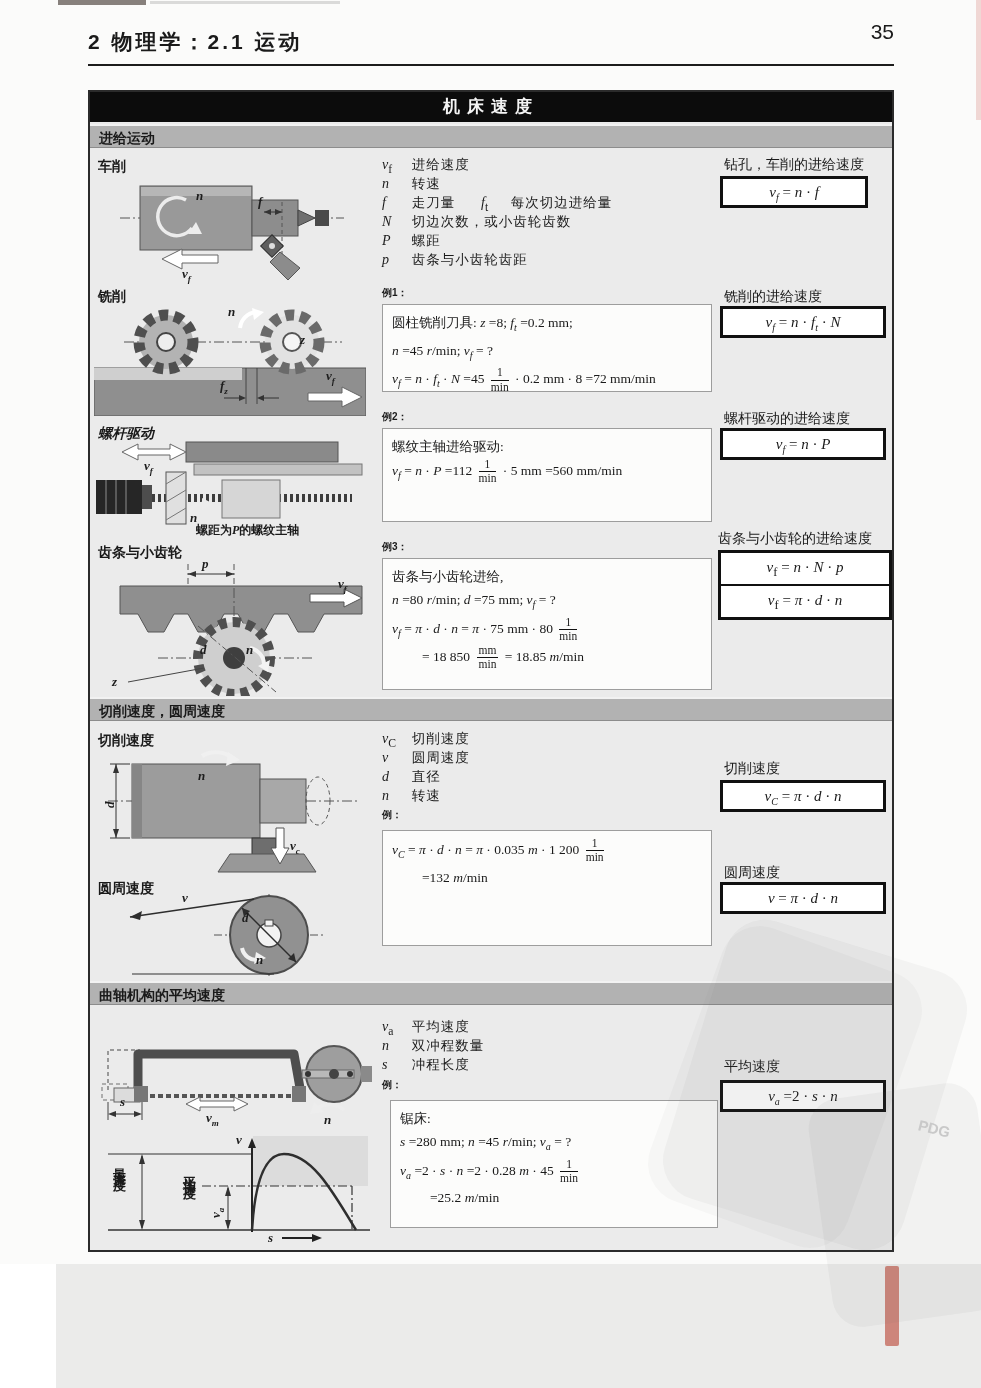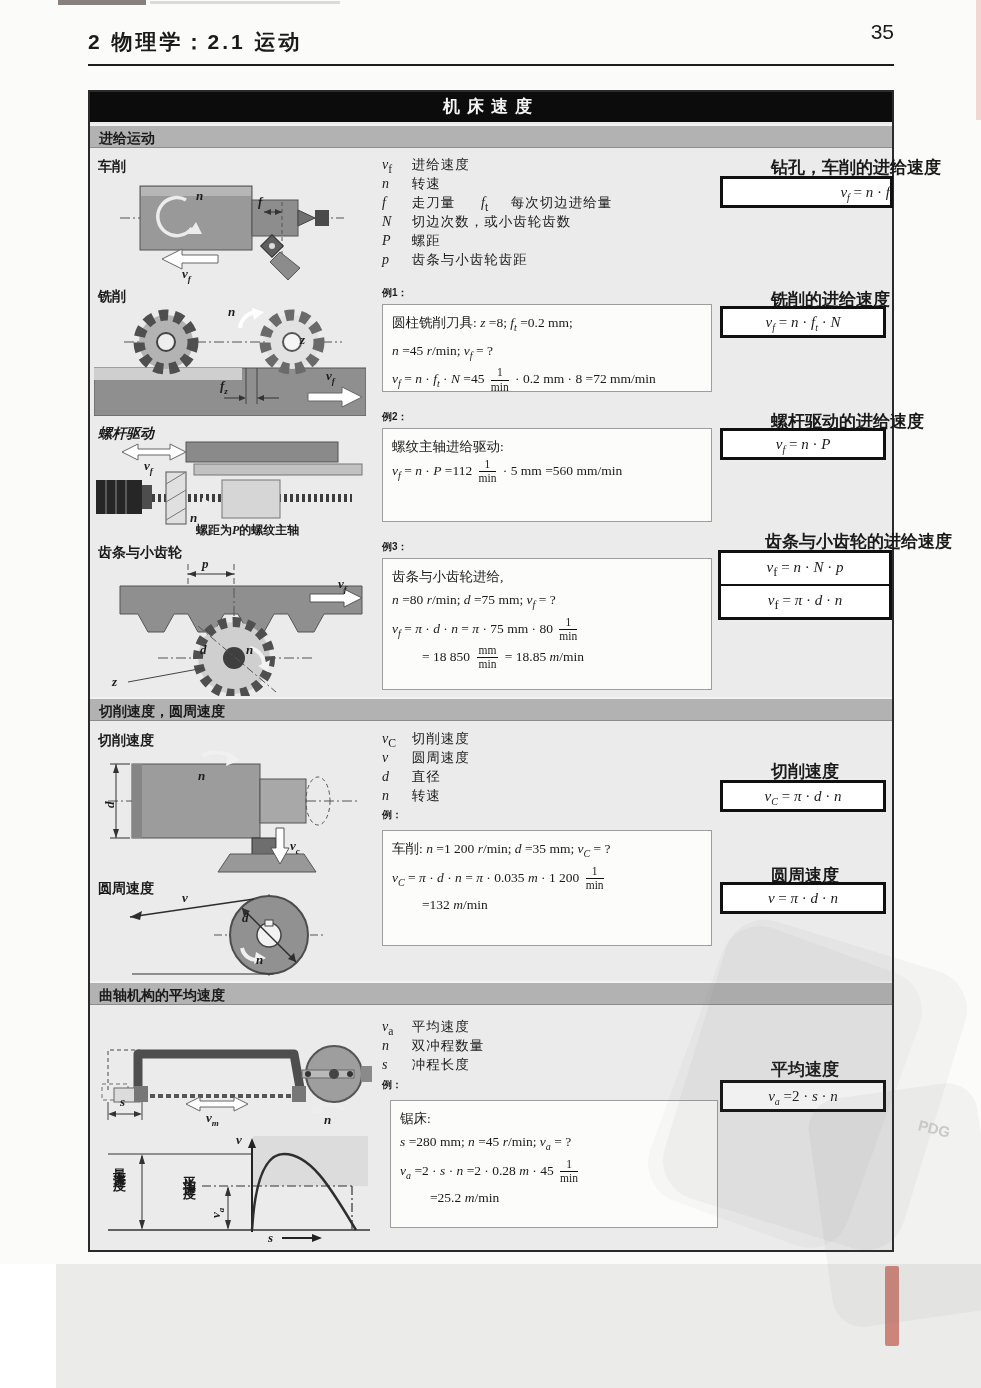--- a/index.html
+++ b/index.html
@@ -27,21 +27,21 @@
   
   .ebox{background:#fcfcfb;border:1px solid #9d9d9d;box-sizing:border-box;padding:6px 9px;}
   .ln{font-size:13.5px;line-height:23px;font-family:"Liberation Serif","DejaVu Serif",serif;white-space:nowrap;}
   .ln i{font-style:italic;}
   .ln.cont{padding-left:30px;}
   .ln sub,.fbox sub{font-size:10px;font-style:italic;}
   .fr{display:inline-block;vertical-align:middle;text-align:center;font-size:11.5px;line-height:1.15;margin:0 3px;}
   .fr .ft{display:block;border-bottom:1px solid #111;padding:0 2px;}
   .fr .fb{display:block;}
   
-  .btitle{font-size:17px;font-weight:bold;white-space:nowrap;margin-left:47px;}
+  .btitle{font-size:14px;font-weight:normal;white-space:nowrap;}
   .fbox{background:#fff;border:3px solid #101010;box-sizing:border-box;height:32px;line-height:26px;
         text-align:center;font-family:"Liberation Serif","DejaVu Serif",serif;font-size:15px;}
   .fbox i{font-style:italic;}
   .fcell{height:31px;line-height:28px;text-align:center;font-family:"Liberation Serif","DejaVu Serif",serif;font-size:15px;}
   .fcell+.fcell{border-top:2px solid #101010;}
   .fbox2{background:#fff;border:3px solid #101010;box-sizing:content-box;}
   
   .dg{position:absolute;}
   .dlbl{position:absolute;font-family:"Liberation Serif","DejaVu Serif",serif;font-size:13px;font-weight:bold;color:#1d1d1d;white-space:nowrap;}
   .dlbl i{font-style:italic;}
@@ -224,21 +224,21 @@
 
   <div class="abs exlab" style="left:292px;top:448px;">例3：</div>
   <div class="abs ebox" style="left:292px;top:466px;width:330px;height:132px;">
     <div class="ln">齿条与小齿轮进给,</div>
     <div class="ln"><i>n</i> =80 <i>r</i>/min; <i>d</i> =75 mm; <i>v</i><sub>f</sub> = ?</div>
     <div class="ln"><i>v</i><sub>f</sub> = <i>π</i> · <i>d</i> · <i>n</i> = <i>π</i> · 75 mm · 80 <span class="fr"><span class="ft">1</span><span class="fb">min</span></span></div>
     <div class="ln cont">= 18 850 <span class="fr"><span class="ft">mm</span><span class="fb">min</span></span> = 18.85 <i>m</i>/min</div>
   </div>
 
   <div class="abs btitle" style="left:634px;top:64px;">钻孔，车削的进给速度</div>
-  <div class="abs fbox" style="left:630px;top:84px;width:173px;text-align:right;"><i>v</i><sub>f</sub> = <i>n</i> · <i>f</i></div>
+  <div class="abs fbox" style="left:630px;top:84px;width:148px;"><i>v</i><sub>f</sub> = <i>n</i> · <i>f</i></div>
 
   <div class="abs btitle" style="left:634px;top:196px;">铣削的进给速度</div>
   <div class="abs fbox" style="left:630px;top:214px;width:166px;"><i>v</i><sub>f</sub> = <i>n</i> · <i>f</i><sub>t</sub> · <i>N</i></div>
 
   <div class="abs btitle" style="left:634px;top:318px;">螺杆驱动的进给速度</div>
   <div class="abs fbox" style="left:630px;top:336px;width:166px;"><i>v</i><sub>f</sub> = <i>n</i> · <i>P</i></div>
 
   <div class="abs btitle" style="left:628px;top:438px;">齿条与小齿轮的进给速度</div>
   <div class="abs fbox2" style="left:628px;top:458px;width:168px;">
     <div class="fcell"><i>v</i><sub>f</sub> = <i>n</i> · <i>N</i> · <i>p</i></div>
@@ -304,21 +304,20 @@
   <div class="vrow" style="left:292px;top:676px;">
     <span class="vsym"><i>d</i></span>
     <span class="vdesc">直径</span>
   </div>
   <div class="vrow" style="left:292px;top:695px;">
     <span class="vsym"><i>n</i></span>
     <span class="vdesc">转速</span>
   </div>
   <div class="abs exlab" style="left:292px;top:716px;">例：</div>
   <div class="abs ebox" style="left:292px;top:738px;width:330px;height:116px;">
-    <div class="ln">车削: <i>n</i> =1 200 <i>r</i>/min; <i>d</i> =35 mm; <i>v</i><sub>C</sub> = ?</div>
     <div class="ln"><i>v</i><sub>C</sub> = <i>π</i> · <i>d</i> · <i>n</i> = <i>π</i> · 0.035 <i>m</i> · 1 200 <span class="fr"><span class="ft">1</span><span class="fb">min</span></span></div>
     <div class="ln cont">=132 <i>m</i>/min</div>
   </div>
 
   <div class="abs btitle" style="left:634px;top:668px;">切削速度</div>
   <div class="abs fbox" style="left:630px;top:688px;width:166px;"><i>v</i><sub>C</sub> = <i>π</i> · <i>d</i> · <i>n</i></div>
 
   <div class="abs btitle" style="left:634px;top:772px;">圆周速度</div>
   <div class="abs fbox" style="left:630px;top:790px;width:166px;"><i>v</i> = <i>π</i> · <i>d</i> · <i>n</i></div>
 

